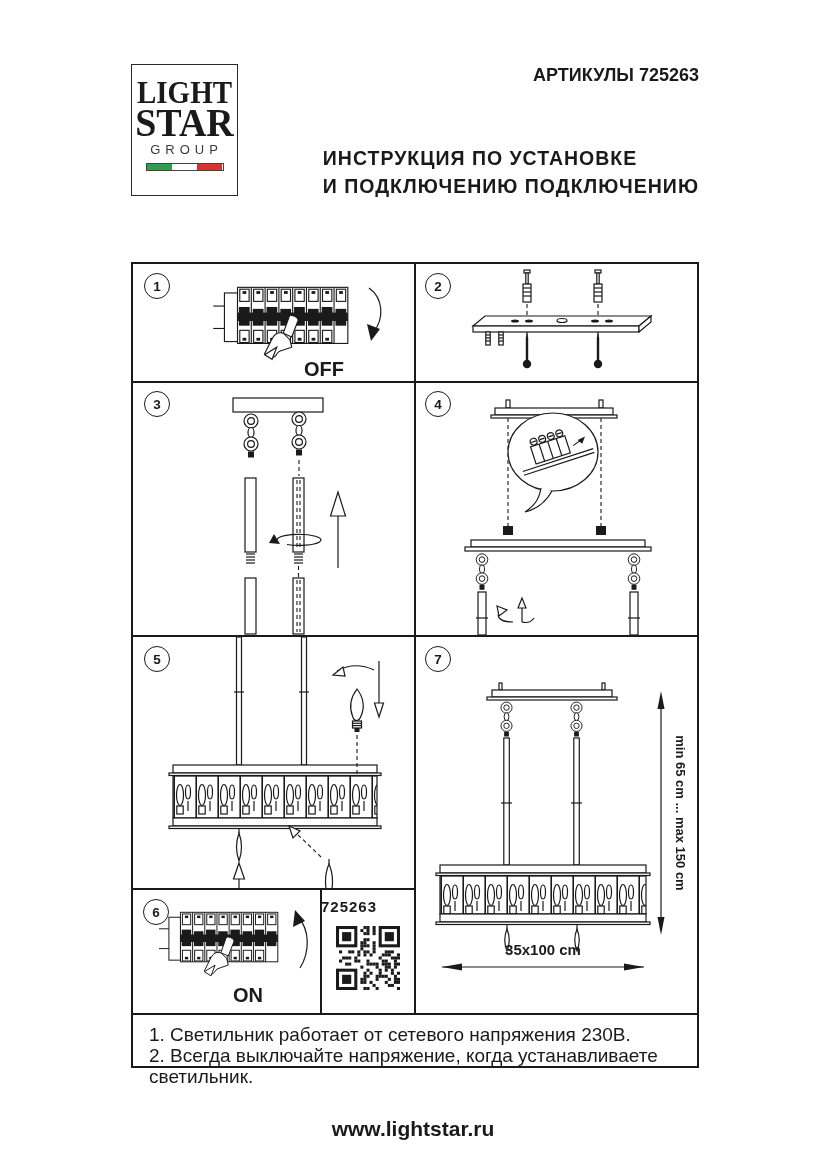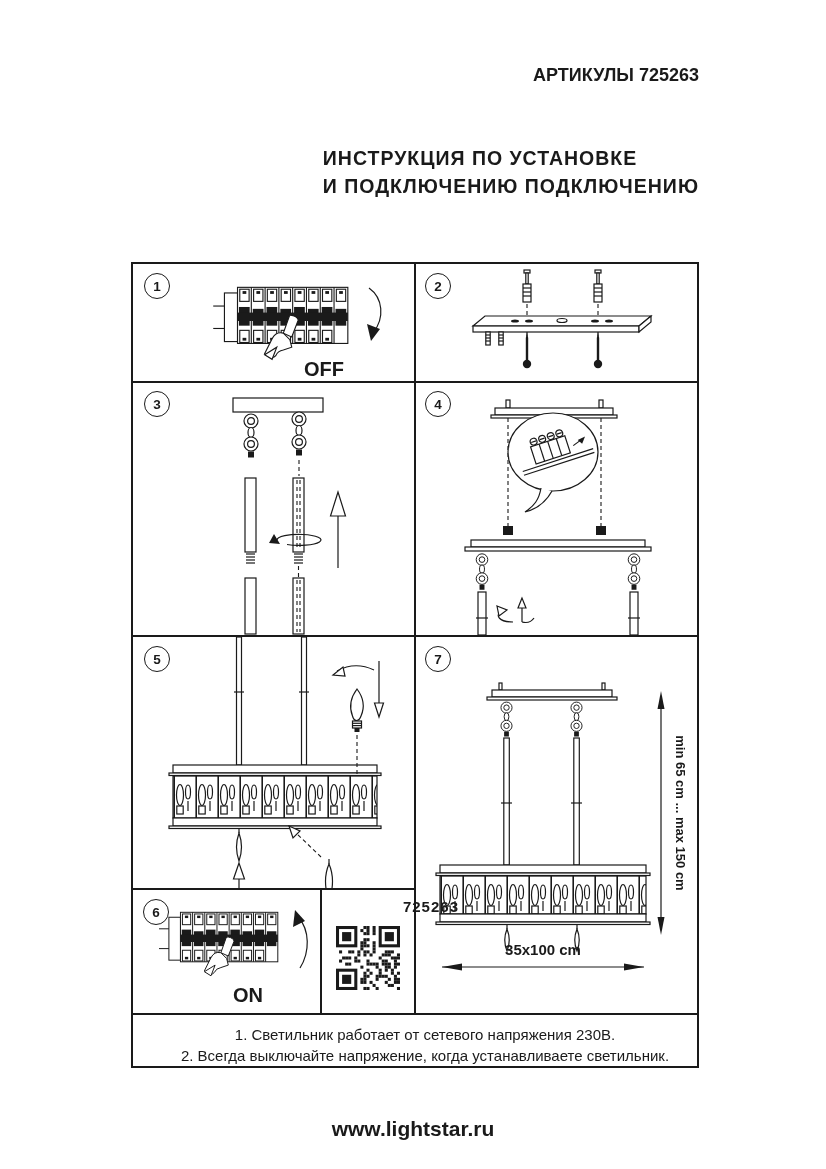--- a/index.html
+++ b/index.html
@@ -23,24 +23,24 @@
 
   
   .grid{position:absolute;left:131px;top:262px;width:568px;height:806px;
         border:2px solid #1a1a1a;box-sizing:border-box;background:#fff;}
   .vline{position:absolute;width:2px;background:#1a1a1a;}
   .hline{position:absolute;height:2px;background:#1a1a1a;}
   .num{position:absolute;width:24px;height:24px;border:1.4px solid #1a1a1a;border-radius:50%;
        display:flex;align-items:center;justify-content:center;font-size:13.5px;font-weight:bold;
        background:#fff;z-index:5;}
   .notes{position:absolute;left:0;top:751px;width:568px;height:60px;box-sizing:border-box;
-         padding:9px 0 0 16px;font-size:15px;line-height:21px;text-align:center;}
-
-  .qr-article{position:absolute;left:188px;top:634px;width:94px;text-align:right;
-              font-weight:bold;font-size:15px;letter-spacing:1px;padding-left:44px;}
+         padding:9px 0 0 16px;font-size:19px;line-height:21px;}
+
+  .qr-article{position:absolute;left:188px;top:634px;width:94px;text-align:left;
+              font-weight:bold;font-size:15px;letter-spacing:1px;}
 
   .site{position:absolute;left:0;top:1100px;width:826px;text-align:center;
         font-weight:bold;font-size:21px;margin-top:17px;}
 
   
   .k{stroke:#1a1a1a;fill:none;stroke-width:1.2px;}
   .k2{stroke:#1a1a1a;fill:none;stroke-width:1.6px;}
   .kw{stroke:#1a1a1a;fill:#fff;stroke-width:1.2px;}
   .kf{fill:#1a1a1a;stroke:none;}
   .kd{stroke:#1a1a1a;fill:none;stroke-width:1.1px;stroke-dasharray:4 3;}
@@ -127,20 +127,30 @@
           <rect x="105.2" y="64" width="4" height="3" class="kf"></rect>
         <rect x="116.9" y="56" width="10" height="13" class="kw"></rect>
           <rect x="119.9" y="64" width="4" height="3" class="kf"></rect>
         <path d="M84,40 q6,1 7,5 l-7,18 -9,-4 6,-17 q1,-3 3,-2 z" class="kw"></path>
         <path d="M75,59 q-8,-2 -12,6 l-8,16 q8,7 12,2 q2,-5 8,-6 l9,-3 -2,-8 z" class="kw"></path>
         <path d="M55,82 l13,-8 -5,13 z" class="kw"></path>
       </symbol>
     </defs>
   </svg>
 
+  <div class="logo-box">
+    <div class="logo-light">LIGHT</div>
+    <div class="logo-star">STAR</div>
+    <div class="logo-group">GROUP</div>
+    <div class="logo-flag">
+      <div style="background:#2f9e4f"></div>
+      <div style="background:#ffffff"></div>
+      <div style="background:#d93030"></div>
+    </div>
+  </div>
 
   <div class="hdr-series">
     <div>АРТИКУЛЫ 725263</div>
   </div>
   <div class="hdr-title">
     <div>ИНСТРУКЦИЯ ПО УСТАНОВКЕ</div>
     <div>И ПОДКЛЮЧЕНИЮ ПОДКЛЮЧЕНИЮ</div>
   </div>
 
   <div class="grid">

